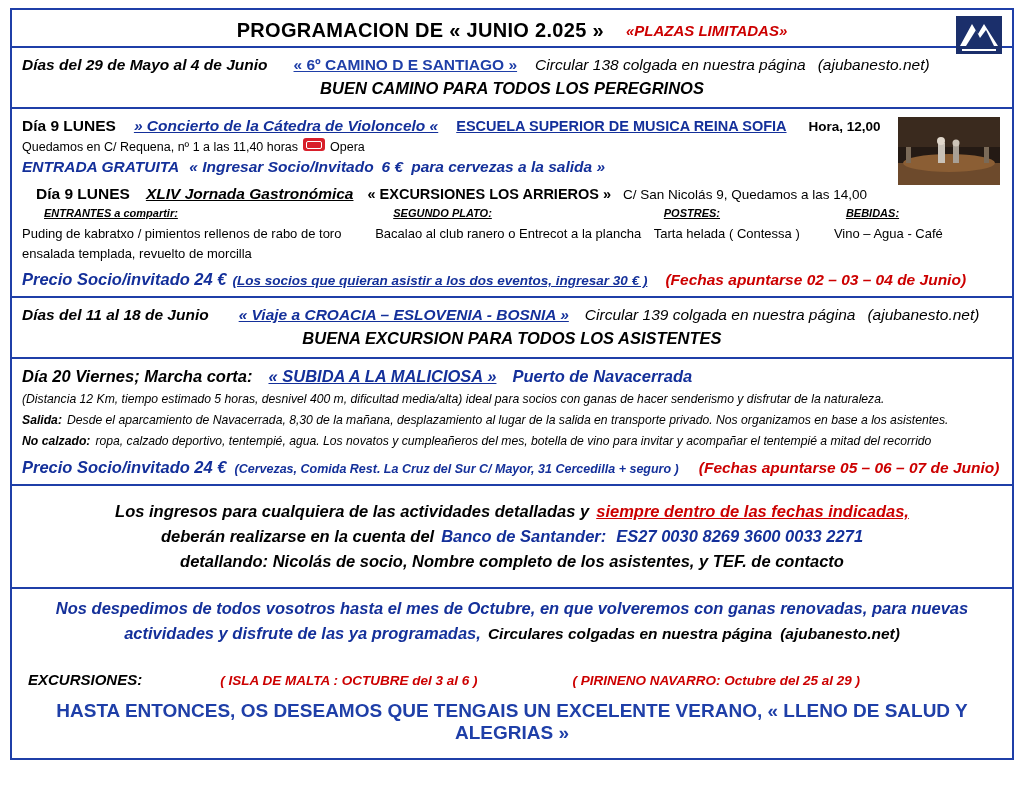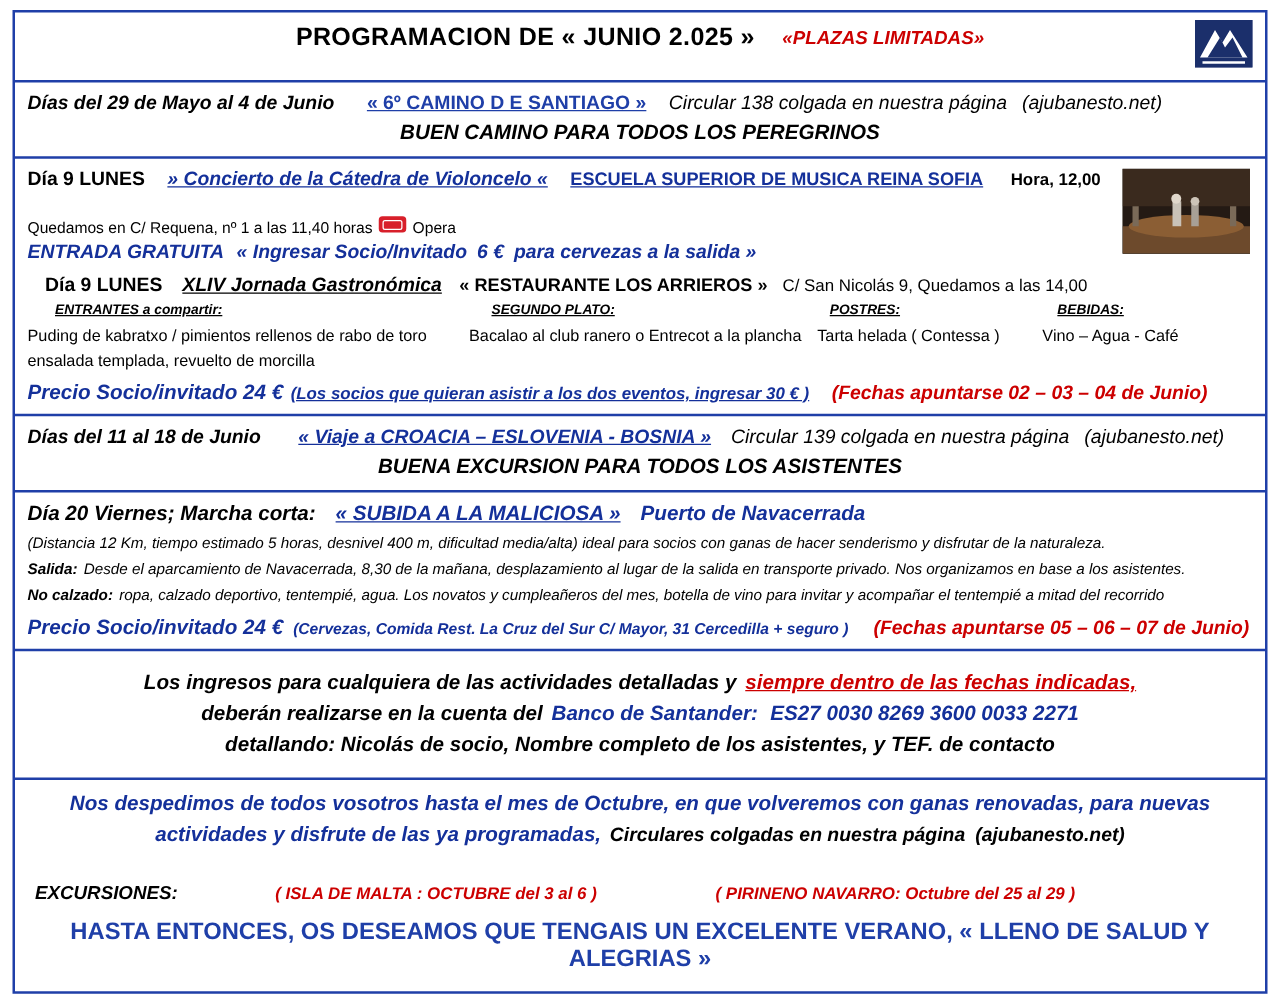--- a/index.html
+++ b/index.html
@@ -33,21 +33,21 @@
     padding: 6px 10px 7px 10px;
     position: relative;
   }
   .band:last-child { border-bottom: none; }
 
   
   .hdr {
     display: flex;
     align-items: center;
     justify-content: center;
-    padding: 9px 10px 22px 10px;
+    padding: 9px 10px 4px 10px;
     position: relative;
   }
   .hdr-title {
     font-size: 20px;
     font-weight: bold;
     color: #000;
     letter-spacing: 0.3px;
   }
   .hdr-sub {
     font-size: 15px;
@@ -219,42 +219,42 @@
       <div class="row" style="margin-top:2px">
         <span class="t15 b blk">Día 9 LUNES</span>
         <span class="sp" style="width:18px"></span>
         <span class="t15 b i u dblue">» Concierto de la Cátedra de Violoncelo «</span>
         <span class="sp" style="width:18px"></span>
         <span class="t14 b u dblue">ESCUELA SUPERIOR DE MUSICA REINA SOFIA</span>
         <span class="sp" style="width:22px"></span>
         <span class="t13 b blk">Hora, 12,00</span>
       </div>
 
-      <div class="row" style="margin-top:20px">
+      <div class="row" style="margin-top:3px">
         <span class="t12 blk">Quedamos en C/ Requena, nº 1 a las 11,40 horas</span>
         <span class="metro"></span>
         <span class="t12 blk">Opera</span>
       </div>
 
       <div class="row" style="margin-top:4px">
         <span class="t15 b i dblue">ENTRADA GRATUITA</span>
         <span class="sp" style="width:10px"></span>
         <span class="t15 b i dblue">« Ingresar Socio/Invitado</span>
         <span class="sp" style="width:8px"></span>
         <span class="t15 b i dblue">6 €</span>
         <span class="sp" style="width:8px"></span>
         <span class="t15 b i dblue">para cervezas a la salida »</span>
       </div>
 
       <div class="row" style="margin-top:9px; padding-left:14px">
         <span class="t15 b blk">Día 9 LUNES</span>
         <span class="sp" style="width:16px"></span>
         <span class="t15 b i u blk">XLIV Jornada  Gastronómica</span>
         <span class="sp" style="width:14px"></span>
-        <span class="t14 b blk">« RESTAURANTE LOS ARRIEROS »</span>
+        <span class="t14 b blk">« EXCURSIONES LOS ARRIEROS »</span>
         <span class="sp" style="width:12px"></span>
         <span class="t13 blk">C/ San Nicolás 9,  Quedamos  a las 14,00</span>
       </div>
 
       <div class="cols">
         <div class="c1">
           <div class="colhead i" style="padding-left:22px">ENTRANTES a compartir:</div>
           <div class="colbody">
             <div>Puding de kabratxo  /  pimientos rellenos de rabo de toro</div>
             <div>ensalada templada, revuelto de morcilla</div>

